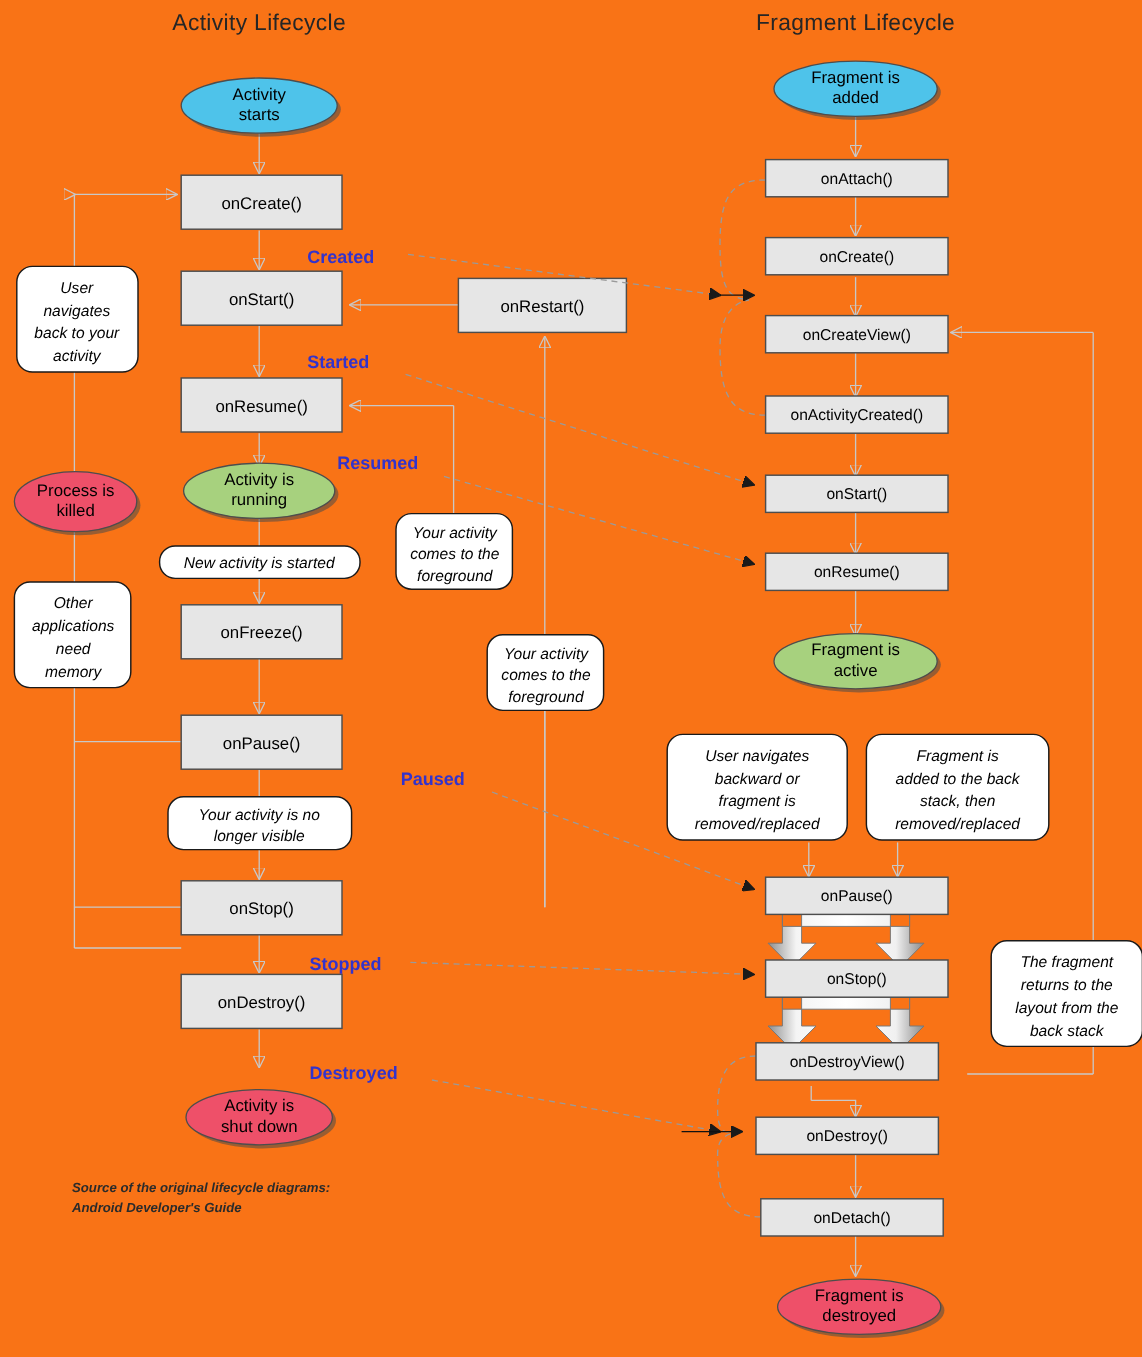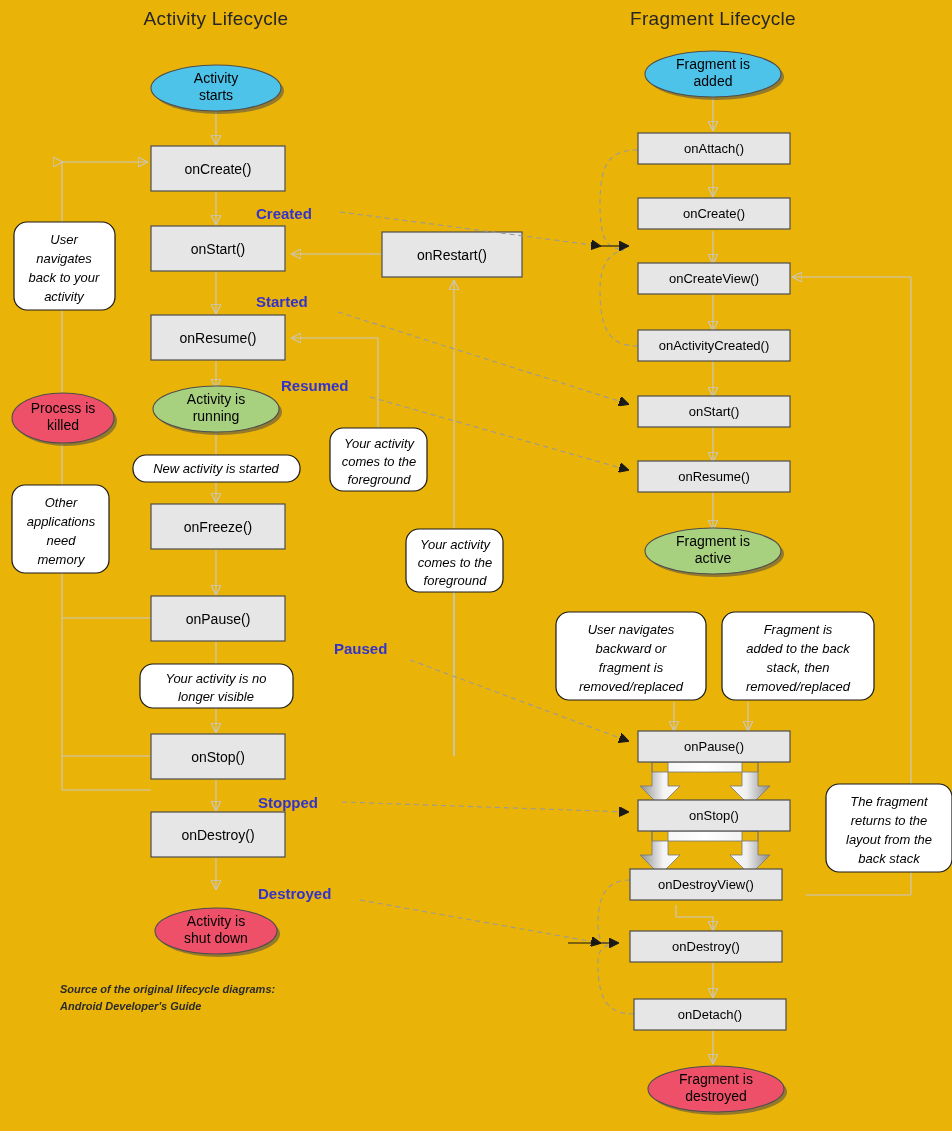--- a/index.html
+++ b/index.html
@@ -1,17 +1,17 @@
 <!DOCTYPE html>
 <html><head>
 <meta charset="utf-8">
 <style>
   html,body{margin:0;padding:0;background:#000;}
   body{width:952px;height:1131px;overflow:hidden;font-family:"Liberation Sans",sans-serif;}
-  #stage{position:relative;width:952px;height:1131px;background:#eab308;text-align:right;}
+  #stage{position:relative;width:952px;height:1131px;background:#f97316;text-align:right;}
   svg{position:absolute;top:0;left:0;width:952px;height:1131px;}
   text{font-family:"Liberation Sans",sans-serif;}
   .ttl{font-size:19px;fill:#262626;letter-spacing:.3px;}
   .ftr{font-size:11px;fill:#2b2b2b;font-style:italic;font-weight:bold;}
   .bx{fill:#e6e6e6;stroke:#4d4d4d;stroke-width:1.2;}
   .bxtop{fill:#9b9b9b;}
   .bxl{font-size:14px;fill:#000;}
   .bxl-sm{font-size:13px;fill:#000;}
   .ov{stroke:#4d4d4d;stroke-width:1.1;}
   .ov-blue{fill:#4ec3ea;}

